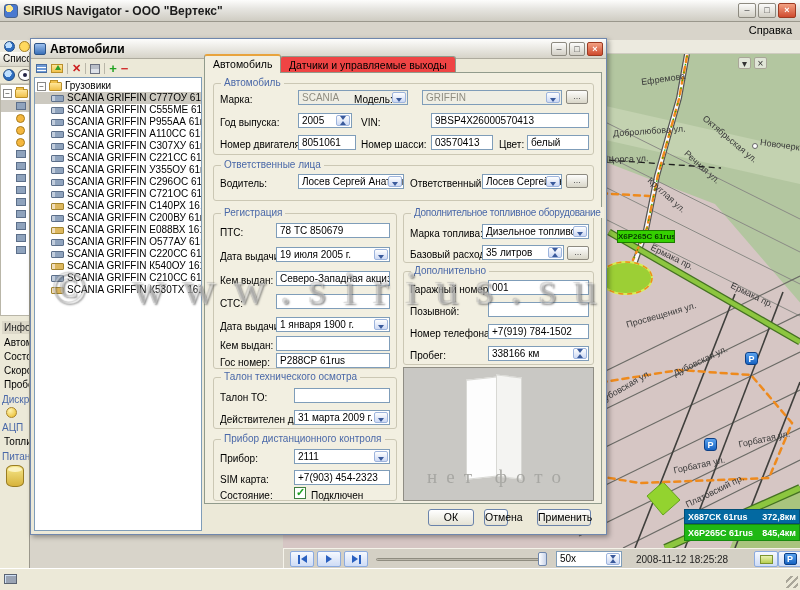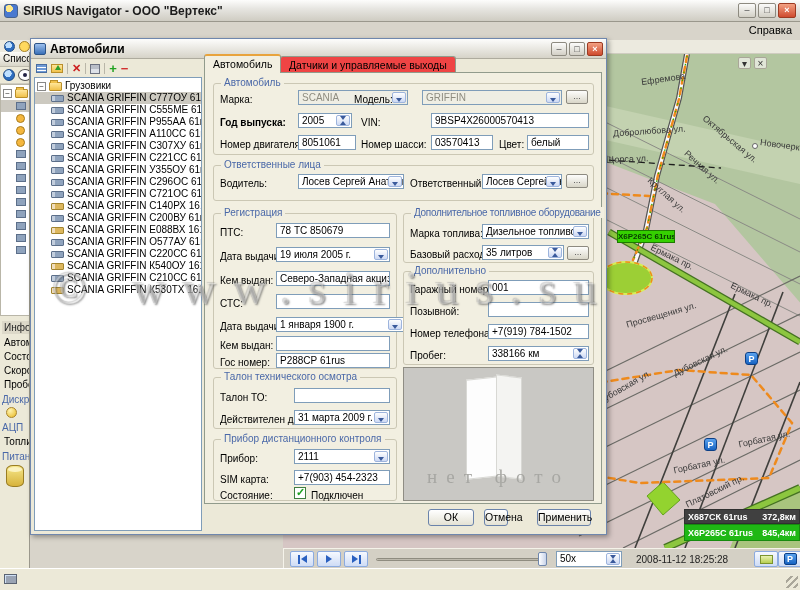--- a/index.html
+++ b/index.html
@@ -51,21 +51,21 @@
   .veh-label { position:absolute; left:334px; top:176px; width:58px; height:13px; background:#35d000;
     border:1px solid #1d7a00; color:#073800; font-size:8px; font-weight:bold; line-height:11px; text-align:center; white-space:nowrap; overflow:hidden;}
   .p-marker { position:absolute; width:13px; height:13px; background:linear-gradient(#5aa2ee,#1763c2);
     border:1px solid #0c3f86; border-radius:3px; color:#fff; font-size:9px; font-weight:bold; text-align:center; line-height:12px; }
   .p1 { left:462px; top:298px; } .p2 { left:421px; top:384px; }
   .map-ctrl { position:absolute; top:3px; width:13px; height:12px; font-size:10px; line-height:11px; text-align:center;
     color:#333; background:rgba(240,240,235,.75); border:1px solid #a9a698; border-radius:2px; }
   .map-collapse { left:455px; } .map-close { left:471px; }
   .sbox { position:absolute; left:401px; width:116px; height:15px; color:#fff; font-size:9px; font-weight:bold;
     display:flex; justify-content:space-between; align-items:center; padding:0 3px; border:1px solid rgba(0,0,0,.25); }
-  .sbox.orange { top:455px; background:#404040; }
+  .sbox.orange { top:455px; background:#0369a1; }
   .sbox.green  { top:470px; height:17px; background:#1fb814; }
 
   
   .sidebar { position:absolute; left:0; top:52px; width:30px; height:516px; background:#ece9d8;
     border-right:1px solid #9b988c; overflow:hidden; z-index:5; }
   .sidebar .inner { width:150px; }
   .sb-header { height:15px; background:linear-gradient(#fbfbf8,#d9d6c8); border-bottom:1px solid #bfbcae;
     font-size:10px; padding:1px 3px; white-space:nowrap; }
   .sb-icons { height:17px; display:flex; gap:3px; padding:2px 3px; border-bottom:1px solid #cfccc0; }
   .sb-globe { width:12px; height:12px; border-radius:50%; background:radial-gradient(circle at 40% 35%, #bfe0ff 0 40%, #2f6fc0 42% 100%); border:1px solid #1d4a85; }
@@ -514,21 +514,21 @@
         <div class="inp combo dis" style="left:84px;top:6px;width:110px;">
           <span>SCANIA</span>
           <span class="carr"></span>
         </div>
         <span class="lbl" style="left:140px;top:10px;">Модель:</span>
         <div class="inp combo dis" style="left:208px;top:6px;width:140px;">
           <span>GRIFFIN</span>
           <span class="carr"></span>
         </div>
         <div class="morebtn" style="left:352px;top:6px;">...</div>
-        <span class="lbl" style="left:6px;top:33px;font-weight:bold;">Год выпуска:</span>
+        <span class="lbl" style="left:6px;top:33px;">Год выпуска:</span>
         <div class="inp spin" style="left:84px;top:29px;width:54px;">
           <span>2005</span>
           <span class="sarr"></span>
         </div>
         <span class="lbl" style="left:147px;top:33px;">VIN:</span>
         <div class="inp" style="left:217px;top:29px;width:158px;">9BSP4X26000570413</div>
         <span class="lbl" style="left:6px;top:55px;">Номер двигателя:</span>
         <div class="inp" style="left:84px;top:51px;width:58px;">8051061</div>
         <span class="lbl" style="left:147px;top:55px;">Номер шасси:</span>
         <div class="inp" style="left:217px;top:51px;width:62px;">03570413</div>
@@ -558,21 +558,21 @@
         <span class="lbl" style="left:6px;top:37px;">Дата выдачи:</span>
         <div class="inp combo" style="left:62px;top:33px;width:114px;">
           <span>19  июля  2005 г.</span>
           <span class="carr"></span>
         </div>
         <span class="lbl" style="left:6px;top:61px;">Кем выдан:</span>
         <div class="inp" style="left:62px;top:57px;width:114px;">Северо-Западная акцизная т</div>
         <span class="lbl" style="left:6px;top:84px;">СТС:</span>
         <div class="inp" style="left:62px;top:80px;width:114px;"></div>
         <span class="lbl" style="left:6px;top:107px;">Дата выдачи:</span>
-        <div class="inp combo" style="left:62px;top:103px;width:128px;">
+        <div class="inp combo" style="left:62px;top:103px;width:114px;">
           <span>1  января  1900 г.</span>
           <span class="carr"></span>
         </div>
         <span class="lbl" style="left:6px;top:126px;">Кем выдан:</span>
         <div class="inp" style="left:62px;top:122px;width:114px;"></div>
         <span class="lbl" style="left:6px;top:143px;">Гос номер:</span>
         <div class="inp" style="left:62px;top:139px;width:114px;">Р288СР 61rus</div>
       </div>
 
       <div class="gb" style="left:198px;top:140px;width:191px;height:50px;">

